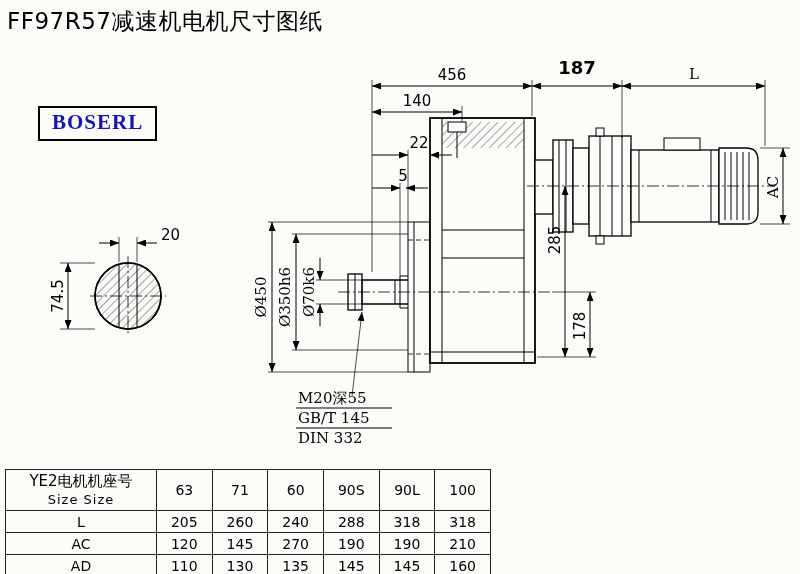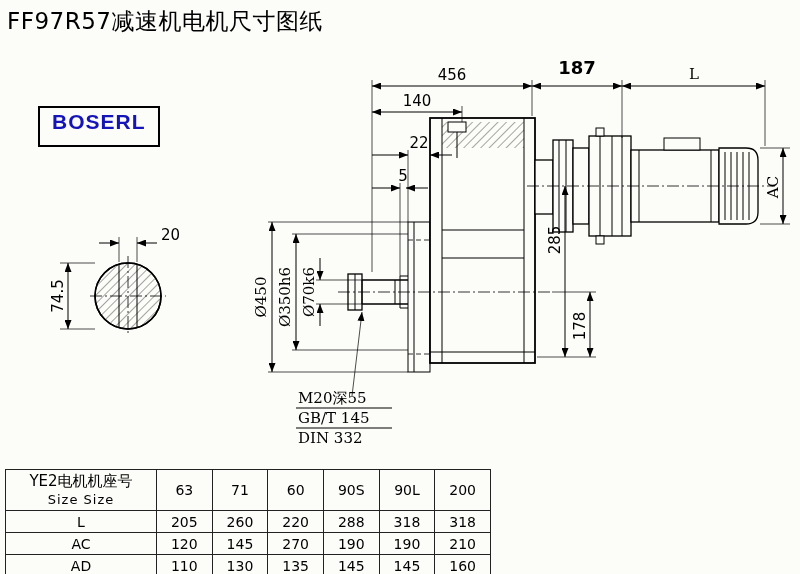--- a/index.html
+++ b/index.html
@@ -12,22 +12,22 @@
   }
   .canvas{position:absolute;inset:0;width:800px;height:574px;}
   .title{
     position:absolute;left:7px;top:6px;
     font-size:23px;font-weight:normal;letter-spacing:0.5px;
     font-family:"DejaVu Sans",sans-serif;
   }
   .brand-box{
     position:absolute;left:38px;top:106px;
     border:2px solid #000;
-    padding:2px 12px 11px 12px;
-    font-family:Liberation Sans, sans-serif;
+    padding:2px 12px 4px 12px;
+    font-family:Liberation Serif, serif;
     font-size:21px;font-weight:bold;color:#1414b8;letter-spacing:1px;
     background:transparent;
   }
   svg{position:absolute;left:0;top:0;}
   svg .ln{stroke:#000;stroke-width:1;fill:none;}
   svg .thick{stroke-width:1.8;}
   svg .med{stroke-width:1.3;}
   svg .thin{stroke-width:0.7;}
   svg .cl{stroke:#000;stroke-width:0.8;fill:none;stroke-dasharray:12 3 2 3;}
   svg .dash{stroke:#000;stroke-width:0.8;fill:none;stroke-dasharray:5 3;}
@@ -222,27 +222,27 @@
         <tr class="hdr">
       <td class="hcell">
         <div class="hcn">YE2电机机座号</div>
         <div class="hen">Size Size</div>
       </td>
       <td>63</td>
       <td>71</td>
       <td>60</td>
       <td>90S</td>
       <td>90L</td>
-      <td>200</td>
+      <td>100</td>
     </tr>
     <tr>
       <td>L</td>
       <td>205</td>
       <td>260</td>
-      <td>220</td>
+      <td>240</td>
       <td>288</td>
       <td>318</td>
       <td>318</td>
     </tr>
     <tr>
       <td>AC</td>
       <td>120</td>
       <td>145</td>
       <td>270</td>
       <td>190</td>

